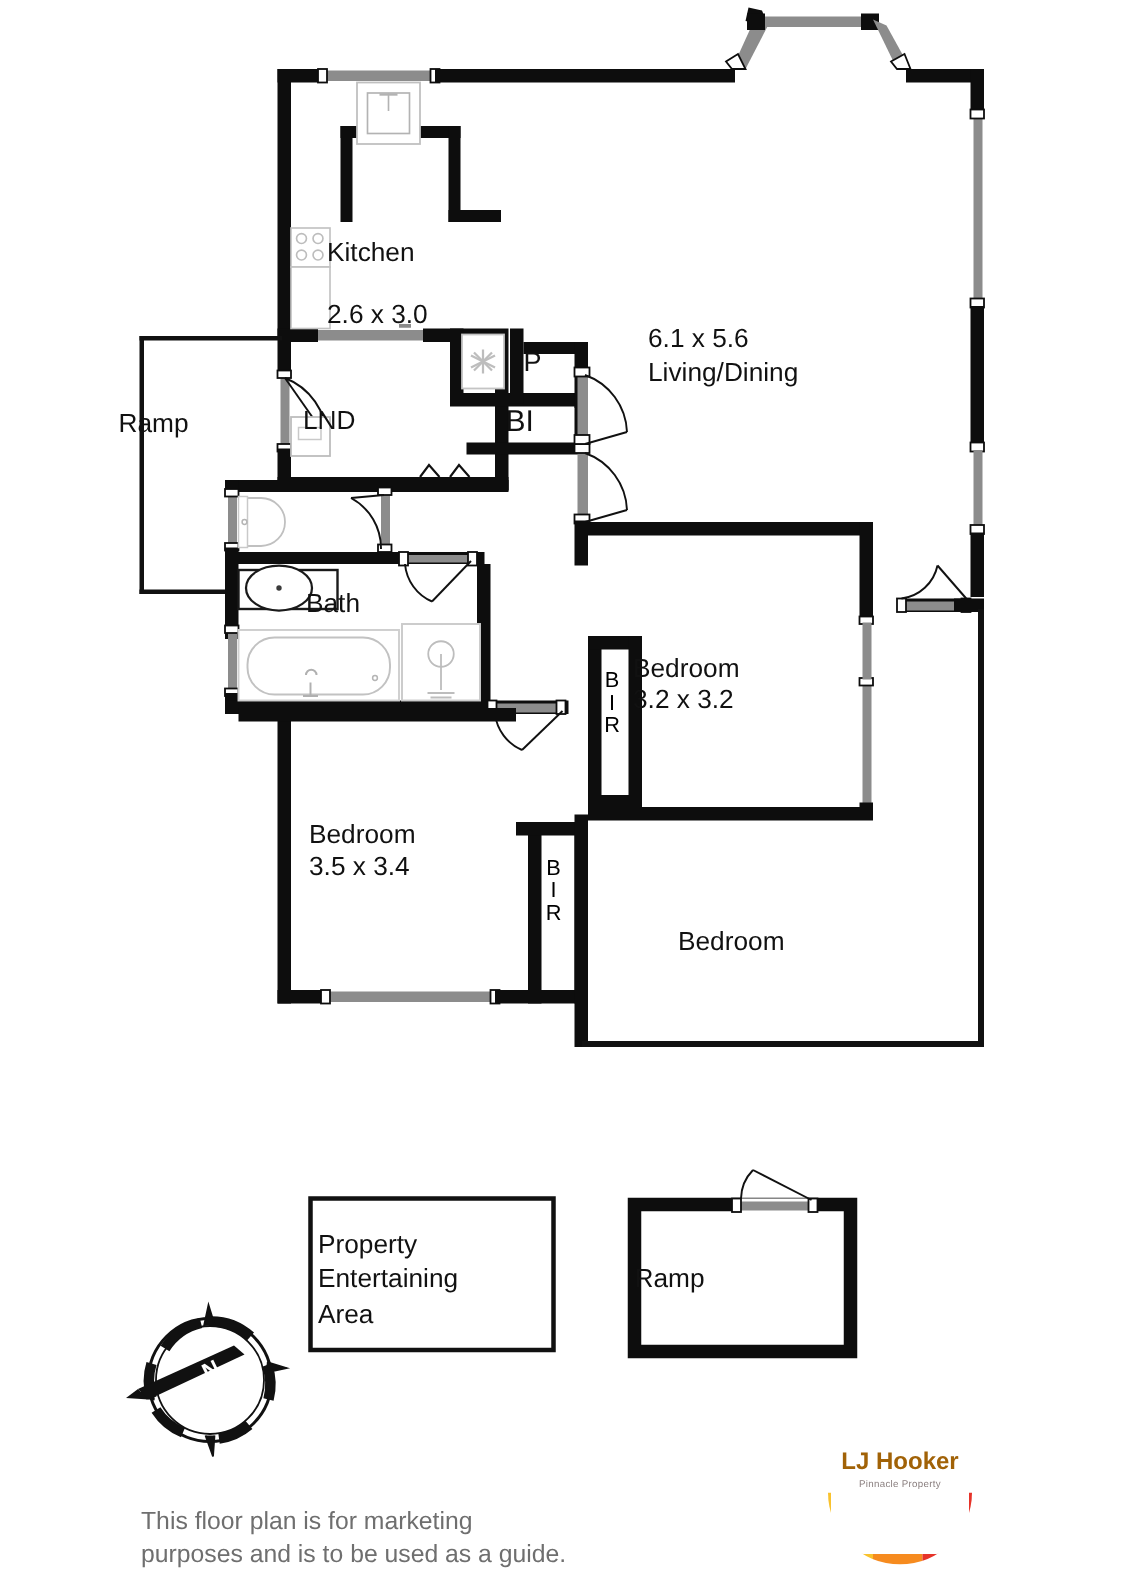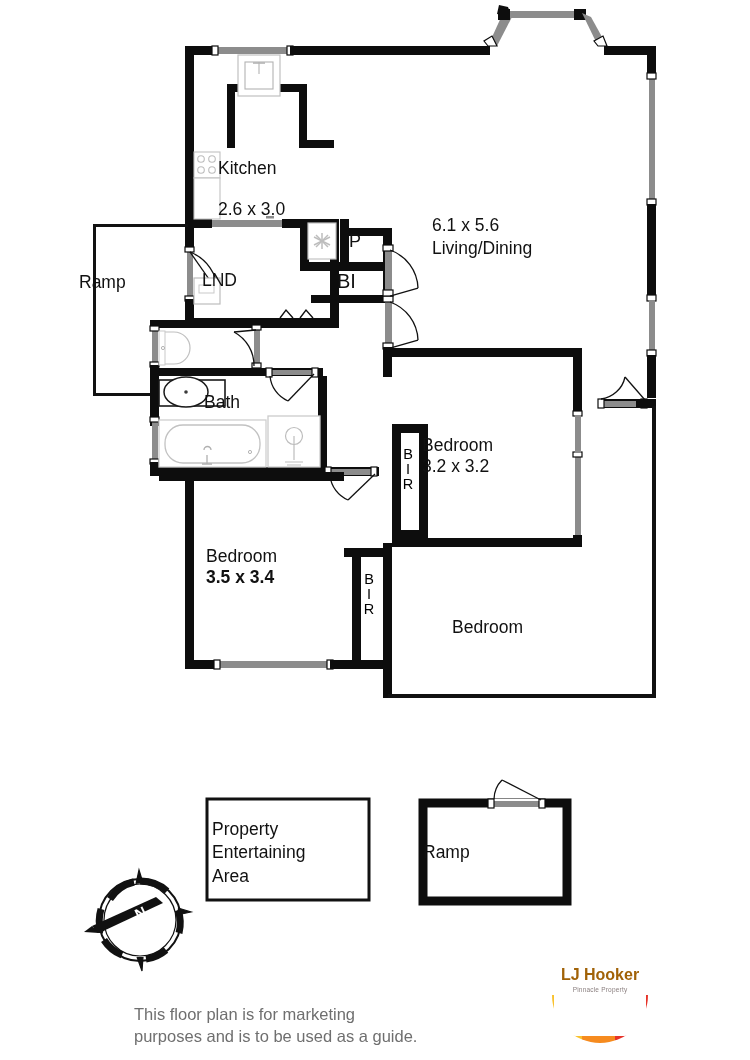--- a/index.html
+++ b/index.html
@@ -31,21 +31,20 @@
     font-family:"Liberation Sans", sans-serif;
   }
   .vert-lbl span{display:block;}
   .disclaimer{
     position:absolute;
     font-size:16.5px;
     color:#6f6f6f;
     line-height:1.35;
     font-family:"Liberation Sans", sans-serif;
     white-space:pre-line;
-    margin-left:40px;
   }
   .logo-wrap{
     position:absolute;
     width:92px;height:92px;
     border-radius:22px;
     background:#ffffff;
     overflow:hidden;
   }
   .logo-text{
     position:absolute;left:0;right:0;top:22px;
@@ -360,21 +359,21 @@
   </g>
 </svg>
 
 <div class="label rm-name" style="left:218px;top:158px;width:115px;">Kitchen</div>
 <div class="label rm-dim" style="left:218px;top:179px;width:115px;margin-top:20px;">2.6 x 3.0</div>
 
 <div class="label rm-name" style="left:432px;top:194px;width:168px;margin-top:44px;">Living/Dining</div>
 <div class="label rm-dim" style="left:432px;top:215px;width:168px;">6.1 x 5.6</div>
 
 <div class="label rm-name" style="left:206px;top:546px;width:140px;">Bedroom</div>
-<div class="label rm-dim" style="left:206px;top:567px;width:140px;font-weight:bold;">3.5 x 3.4</div>
+<div class="label rm-dim" style="left:206px;top:567px;width:140px;">3.5 x 3.4</div>
 
 <div class="label rm-name" style="left:422px;top:435px;width:140px;">Bedroom</div>
 <div class="label rm-dim" style="left:422px;top:456px;width:140px;">3.2 x 3.2</div>
 
 <div class="label rm-name" style="left:204px;top:392px;width:94px;">Bath</div>
 
 <div class="label rm-name" style="left:202px;top:270px;width:94px;">LND</div>
 
 <div class="label rm-name" style="left:79px;top:272px;width:94px;">Ramp</div>
 

